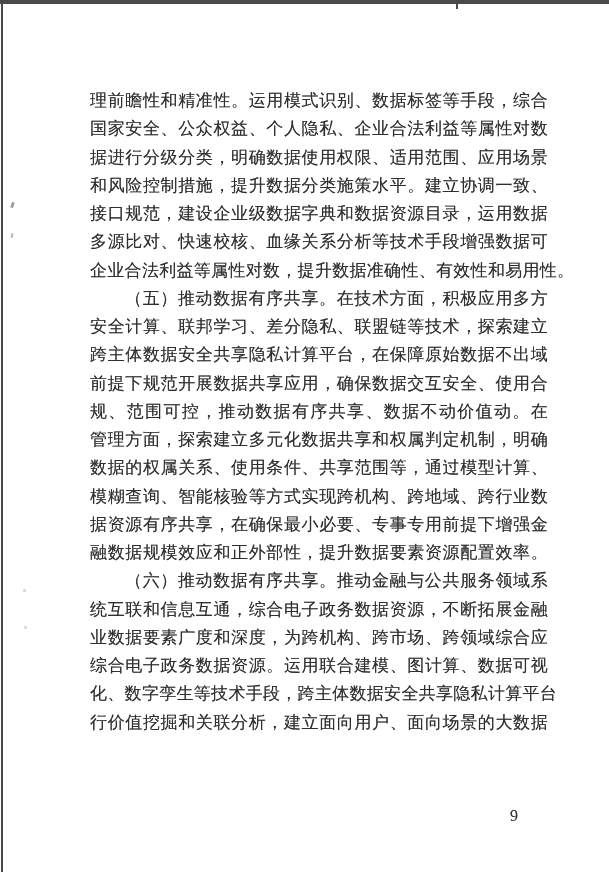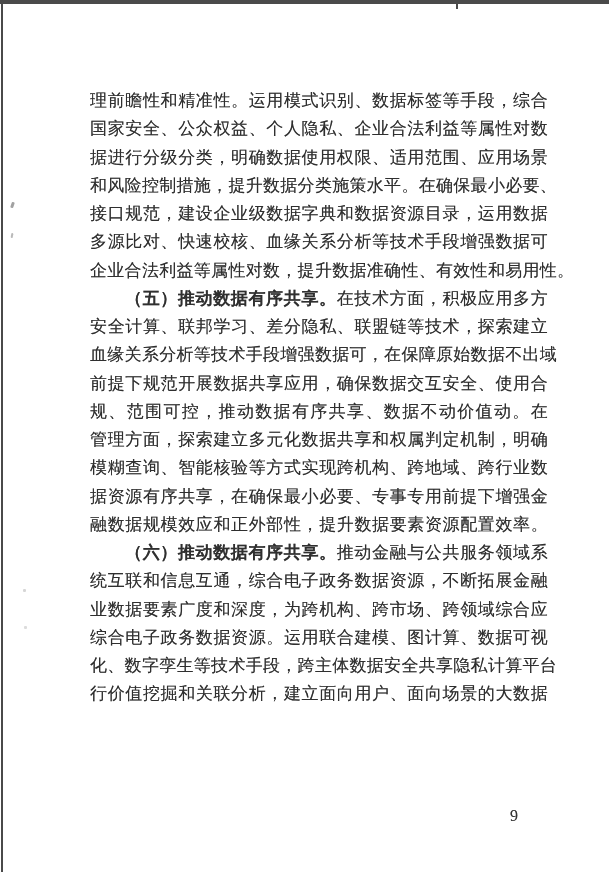--- a/index.html
+++ b/index.html
@@ -61,21 +61,21 @@
     letter-spacing: 0.3px;
     white-space: nowrap;
     overflow: visible;
     text-align: justify;
     text-align-last: justify;
     text-justify: inter-character;
     
     text-shadow: 0 0 0.5px rgba(47,47,47,0.55);
   }
   .line.indent { padding-left: 35px; width: 458px; }
-  .line b { font-weight: bold; margin-top: 31px; }
+  .line b { font-weight: normal; margin-top: 31px; }
 
   .page-number {
     position: absolute;
     left: 510px;
     top: 806px;
     width: 20px;
     font-size: 16px;
     line-height: 20px;
     color: #333333;
     text-shadow: 0 0 0.5px rgba(51,51,51,0.5);
@@ -90,30 +90,31 @@
   <div class="edge-tick"></div>
   <div class="speckle s1"></div>
   <div class="speckle s2"></div>
   <div class="speckle s3"></div>
   <div class="speckle s4"></div>
 
   <div class="text-block" id="text-block">
       <div class="line"><span>理前瞻性和精准性。运用模式识别、数据标签等手段，综合</span></div>
       <div class="line"><span>国家安全、公众权益、个人隐私、企业合法利益等属性对数</span></div>
       <div class="line"><span>据进行分级分类，明确数据使用权限、适用范围、应用场景</span></div>
-      <div class="line"><span>和风险控制措施，提升数据分类施策水平。在确保最小必要、</span></div>
+      <div class="line"><span>和风险控制措施，提升数据分类施策水平。建立协调一致、</span></div>
       <div class="line"><span>接口规范，建设企业级数据字典和数据资源目录，运用数据</span></div>
       <div class="line"><span>多源比对、快速校核、血缘关系分析等技术手段增强数据可</span></div>
       <div class="line"><span>企业合法利益等属性对数，提升数据准确性、有效性和易用性。</span></div>
       <div class="line indent"><b>（五）推动数据有序共享。</b><span>在技术方面，积极应用多方</span></div>
       <div class="line"><span>安全计算、联邦学习、差分隐私、联盟链等技术，探索建立</span></div>
-      <div class="line"><span>血缘关系分析等技术手段增强数据可，在保障原始数据不出域</span></div>
+      <div class="line"><span>跨主体数据安全共享隐私计算平台，在保障原始数据不出域</span></div>
       <div class="line"><span>前提下规范开展数据共享应用，确保数据交互安全、使用合</span></div>
       <div class="line"><span>规、范围可控，推动数据有序共享、数据不动价值动。在</span></div>
       <div class="line"><span>管理方面，探索建立多元化数据共享和权属判定机制，明确</span></div>
+      <div class="line"><span>数据的权属关系、使用条件、共享范围等，通过模型计算、</span></div>
       <div class="line"><span>模糊查询、智能核验等方式实现跨机构、跨地域、跨行业数</span></div>
       <div class="line"><span>据资源有序共享，在确保最小必要、专事专用前提下增强金</span></div>
       <div class="line"><span>融数据规模效应和正外部性，提升数据要素资源配置效率。</span></div>
       <div class="line indent"><b>（六）推动数据有序共享。</b><span>推动金融与公共服务领域系</span></div>
       <div class="line"><span>统互联和信息互通，综合电子政务数据资源，不断拓展金融</span></div>
       <div class="line"><span>业数据要素广度和深度，为跨机构、跨市场、跨领域综合应</span></div>
       <div class="line"><span>综合电子政务数据资源。运用联合建模、图计算、数据可视</span></div>
       <div class="line"><span>化、数字孪生等技术手段，跨主体数据安全共享隐私计算平台</span></div>
       <div class="line"><span>行价值挖掘和关联分析，建立面向用户、面向场景的大数据</span></div>
     </div>

